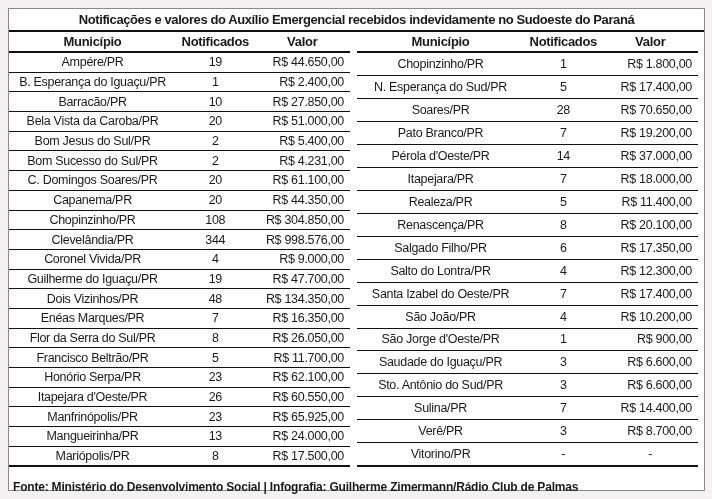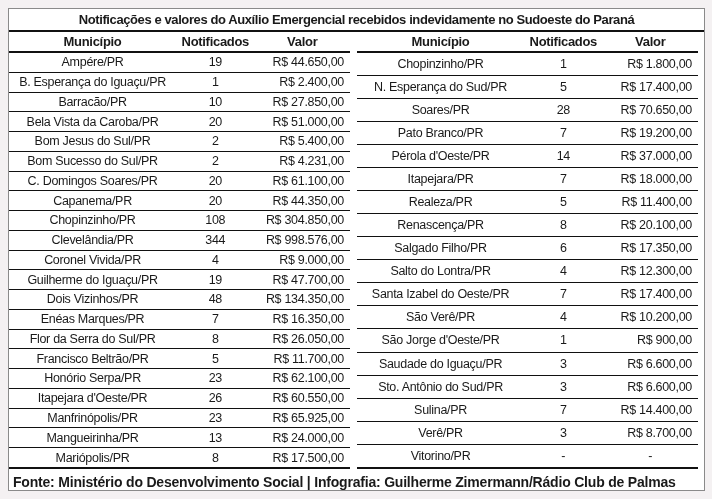--- a/index.html
+++ b/index.html
@@ -74,24 +74,24 @@
   }
   table.data-table td.dash {
     text-align: center;
     padding-right: 0;
   }
   table.data-table tbody tr:last-child td {
     border-bottom-width: 2px;
   }
   .footer {
     flex: none;
-    font-size: 14px;
+    font-size: 12px;
     font-weight: 700;
     letter-spacing: -0.2px;
-    padding: 5px 4px 0 4px;
+    padding: 13px 4px 0 4px;
     white-space: nowrap;
   }
 </style>
 </head>
 <body>
 
 <div class="frame">
 
   <div class="title">Notificações e valores do Auxílio Emergencial recebidos indevidamente no Sudoeste do Paraná</div>
 
@@ -272,21 +272,21 @@
             <td>Salto do Lontra/PR</td>
             <td>4</td>
             <td>R$ 12.300,00</td>
           </tr>
           <tr>
             <td>Santa Izabel do Oeste/PR</td>
             <td>7</td>
             <td>R$ 17.400,00</td>
           </tr>
           <tr>
-            <td>São Verê/PR</td>
+            <td>São João/PR</td>
             <td>4</td>
             <td>R$ 10.200,00</td>
           </tr>
           <tr>
             <td>São Jorge d'Oeste/PR</td>
             <td>1</td>
             <td>R$ 900,00</td>
           </tr>
           <tr>
             <td>Saudade do Iguaçu/PR</td>

